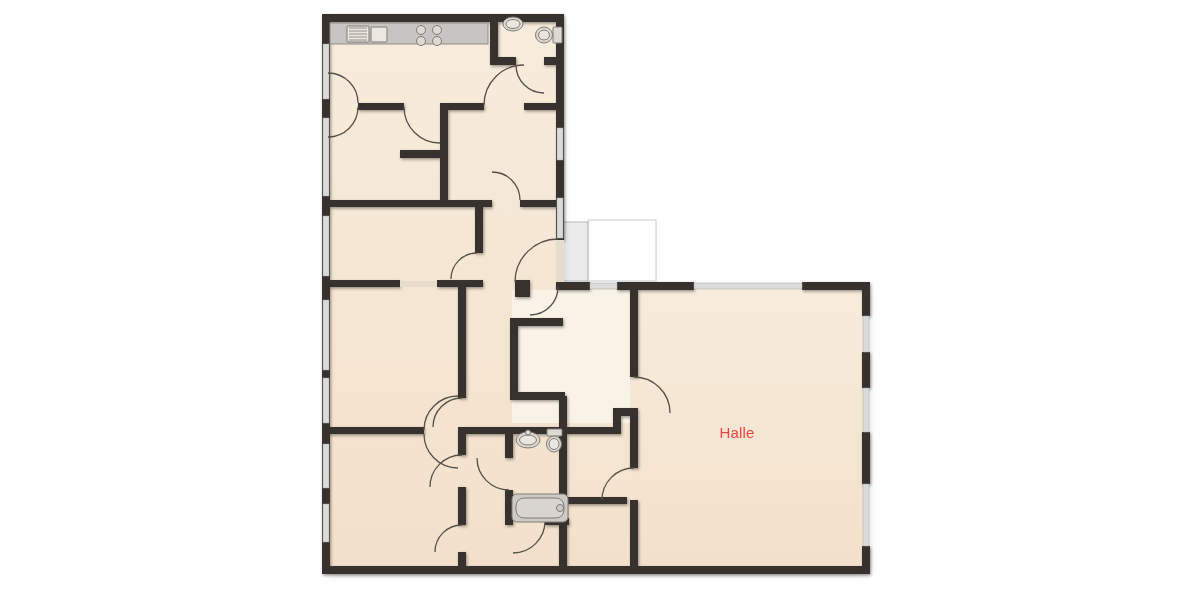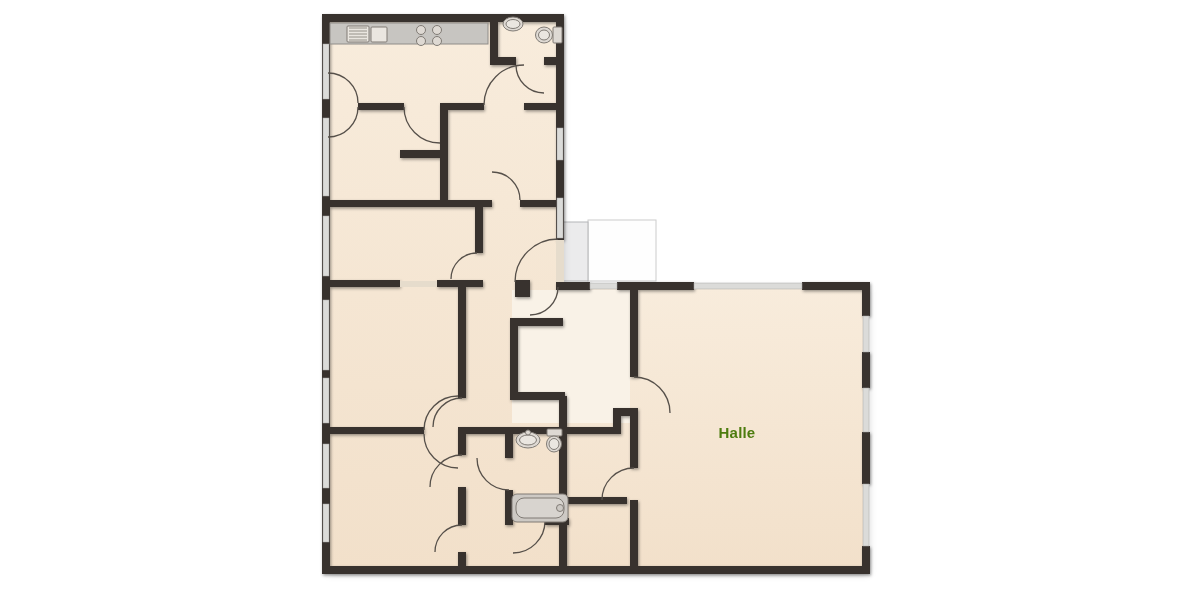--- a/index.html
+++ b/index.html
@@ -1,20 +1,20 @@
 <!DOCTYPE html>
 <html><head>
 <meta charset="utf-8">
 <style>
   html,body{margin:0;padding:0;background:#ffffff;}
   .stage{position:relative;width:1200px;height:600px;background:#ffffff;overflow:hidden;
          font-family:"Liberation Sans", sans-serif;}
   svg{position:absolute;left:0;top:0;}
   .room-label{position:absolute;left:703px;top:424px;width:68px;text-align:center;
-              font-size:15px;font-weight:bold;color:#4d7c0f;letter-spacing:.2px;}
+              font-size:15px;font-weight:normal;color:#ef4444;letter-spacing:.2px;}
 </style>
 </head>
 <body>
 
 <div class="stage">
   <svg id="plan-svg" width="1200" height="600" viewBox="0 0 1200 600">
     <defs>
       <filter id="soft" x="-20%" y="-20%" width="140%" height="140%">
         <feDropShadow dx="2" dy="3" stdDeviation="4" flood-color="#000000" flood-opacity="0.22"></feDropShadow>
       </filter>

